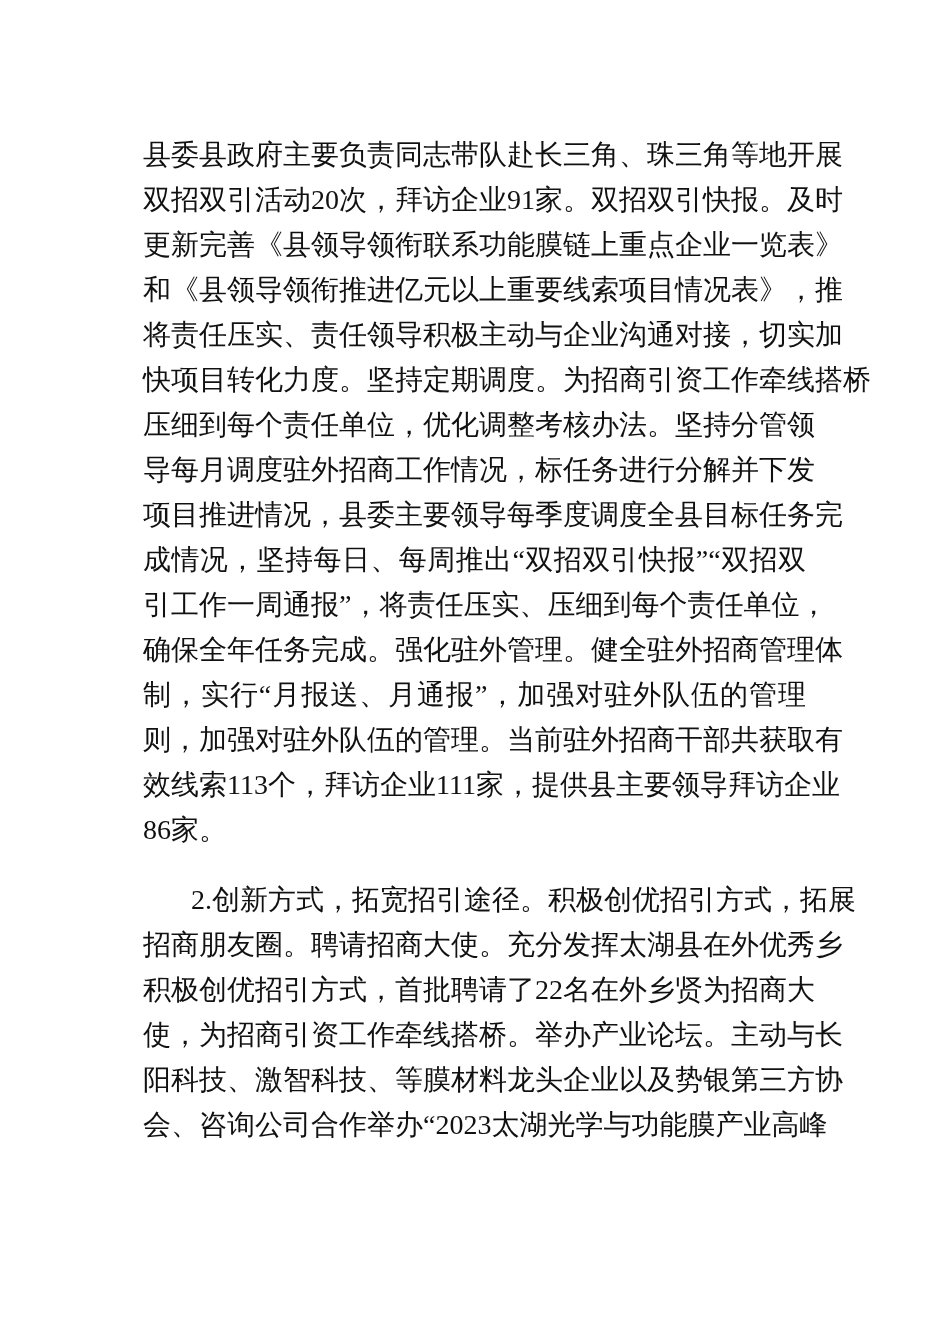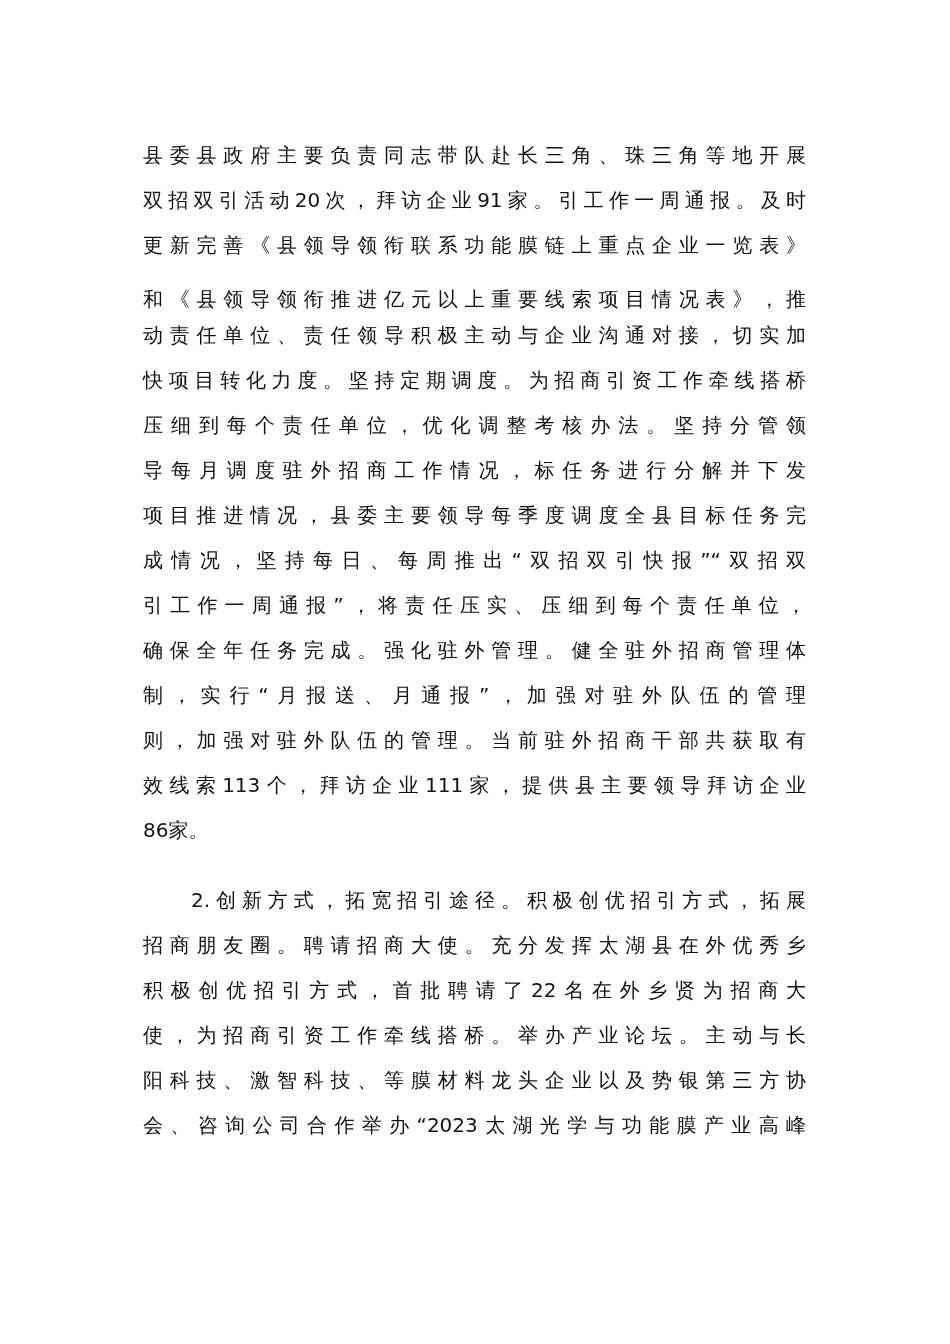--- a/index.html
+++ b/index.html
@@ -21,46 +21,47 @@
       top: 0;
       width: 950px;
       height: 1344px;
       background: #ffffff;
     }
     .line {
       position: absolute;
       left: 143px;
       width: 663px;
       height: 30px;
-      font-size: 20px;
+      font-size: 28px;
       line-height: 30px;
       white-space: nowrap;
       text-align: justify;
       text-align-last: justify;
       letter-spacing: 0;
+      font-family: Liberation Serif, serif;
     }
     .line.last {
       text-align-last: left;
     }
     .line.indent {
       left: 191px;
       width: 615px;
     }
   </style>
 </head>
 <body>
 
 <div class="page">
 
   <div>
     <div class="line" style="top:140px">县委县政府主要负责同志带队赴长三角、珠三角等地开展</div>
-    <div class="line" style="top:185px">双招双引活动20次，拜访企业91家。引工作一周通报。及时</div>
+    <div class="line" style="top:185px">双招双引活动20次，拜访企业91家。双招双引快报。及时</div>
     <div class="line" style="top:230px">更新完善《县领导领衔联系功能膜链上重点企业一览表》</div>
-    <div class="line" style="top:284px">和《县领导领衔推进亿元以上重要线索项目情况表》，推</div>
-    <div class="line" style="top:320px">动责任单位、责任领导积极主动与企业沟通对接，切实加</div>
+    <div class="line" style="top:275px">和《县领导领衔推进亿元以上重要线索项目情况表》，推</div>
+    <div class="line" style="top:320px">将责任压实、责任领导积极主动与企业沟通对接，切实加</div>
     <div class="line" style="top:365px">快项目转化力度。坚持定期调度。为招商引资工作牵线搭桥</div>
     <div class="line" style="top:410px">压细到每个责任单位，优化调整考核办法。坚持分管领</div>
     <div class="line" style="top:455px">导每月调度驻外招商工作情况，标任务进行分解并下发</div>
     <div class="line" style="top:500px">项目推进情况，县委主要领导每季度调度全县目标任务完</div>
     <div class="line" style="top:545px">成情况，坚持每日、每周推出“双招双引快报”“双招双</div>
     <div class="line" style="top:590px">引工作一周通报”，将责任压实、压细到每个责任单位，</div>
     <div class="line" style="top:635px">确保全年任务完成。强化驻外管理。健全驻外招商管理体</div>
     <div class="line" style="top:680px">制，实行“月报送、月通报”，加强对驻外队伍的管理</div>
     <div class="line" style="top:725px">则，加强对驻外队伍的管理。当前驻外招商干部共获取有</div>
     <div class="line" style="top:770px">效线索113个，拜访企业111家，提供县主要领导拜访企业</div>

